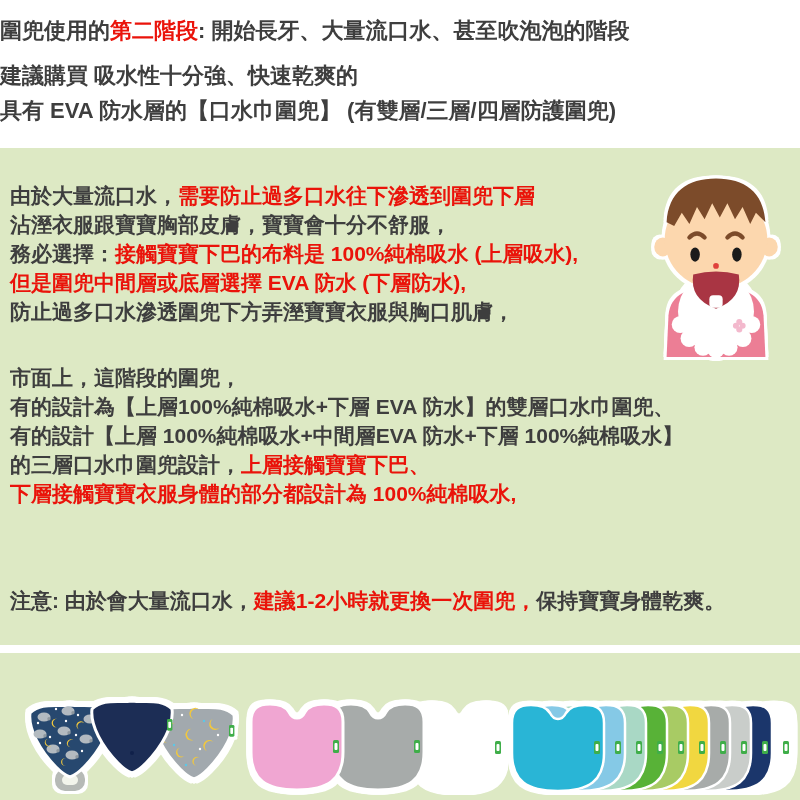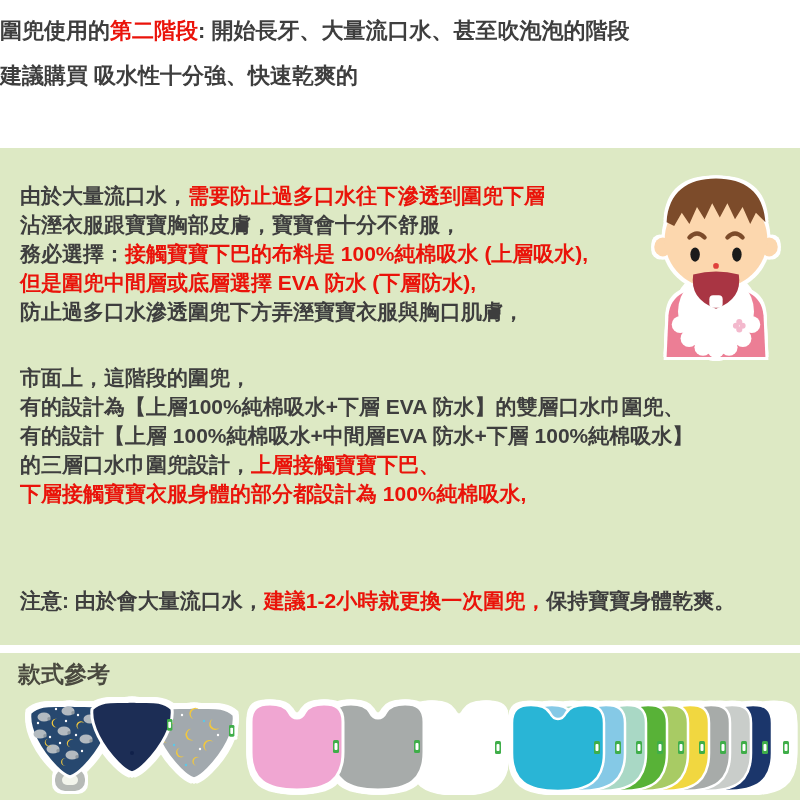--- a/index.html
+++ b/index.html
@@ -10,21 +10,21 @@
   #hl1{top:16px}#hl2{top:61px}#hl3{top:96px}
   .dk{color:#3e3e3e}
   .rd{color:#ea130a}
   .panel{position:absolute;left:0;width:800px;background:#dde9c4}
   #box1{top:148px;height:497px}
   #box2{top:653px;height:147px}
   .para{position:absolute;left:0;width:780px}
   #para1{top:33px}
   #para2{top:215px}
   #note{top:438px}
-  .line{padding-left:20px;font-size:21px;line-height:29px;font-weight:bold;white-space:nowrap}
+  .line{padding-left:10px;font-size:21px;line-height:29px;font-weight:bold;white-space:nowrap}
   .sec-title{position:absolute;left:18px;top:6px;font-size:23px;font-weight:bold;color:#49493f}
   .sticker{filter:drop-shadow(3px 0 0 #fff) drop-shadow(-3px 0 0 #fff)
                   drop-shadow(0 3px 0 #fff) drop-shadow(0 -3px 0 #fff)}
   #baby{position:absolute;top:20px;right:8px}
   .bibs{position:absolute}
   #bibset1{left:26px;top:42px}
   #bibset2{left:247px;top:47px}
   #bibset3{left:508px;top:47px}
 </style>
 </head>
@@ -43,20 +43,21 @@
       <ellipse rx="6.5" ry="4.6" fill="#b3bac0"></ellipse>
       <circle cx="5" cy="1.8" r="1.7" fill="#8e979e"></circle>
     </g>
   </defs>
 </svg>
 
 <div class="page">
 
   <div class="hline" id="hl1"><span class="dk">圍兜使用的</span><span class="rd">第二階段</span><span class="dk">: 開始長牙、大量流口水、甚至吹泡泡的階段</span></div>
   <div class="hline" id="hl2"><span class="dk">建議購買 吸水性十分強、快速乾爽的</span></div>
+  <div class="hline" id="hl3"><span class="dk">具有 EVA 防水層的【口水巾圍兜】 (有雙層/三層/四層防護圍兜)</span></div>
 
   <div class="panel" id="box1">
 
     <div class="para" id="para1">
       <div class="line"><span class="dk">由於大量流口水，</span><span class="rd">需要防止過多口水往下滲透到圍兜下層</span></div>
       <div class="line"><span class="dk">沾溼衣服跟寶寶胸部皮膚，寶寶會十分不舒服，</span></div>
       <div class="line"><span class="dk">務必選擇：</span><span class="rd">接觸寶寶下巴的布料是 100%純棉吸水 (上層吸水),</span></div>
       <div class="line"><span class="rd">但是圍兜中間層或底層選擇 EVA 防水 (下層防水),</span></div>
       <div class="line"><span class="dk">防止過多口水滲透圍兜下方弄溼寶寶衣服與胸口肌膚，</span></div>
     </div>
@@ -110,21 +111,20 @@
       <circle cx="80" cy="102" r="3" fill="#e0413c"></circle>
 
       <g>
         <path d="M56,111 Q80,105 104,111 Q108,137 80,147 Q52,137 56,111 Z" fill="#a93543"></path>
         <rect x="73" y="133" width="14" height="13" rx="4" fill="#ffffff"></rect>
       </g>
     </svg>
   </div>
 
   <div class="panel" id="box2">
-    <div class="sec-title">款式參考</div>
 
     <svg id="bibset1" class="bibs sticker" width="214" height="104" viewBox="0 0 214 104">
 
       <g>
         <rect x="29" y="74" width="30" height="22" rx="10" fill="#b6bab6"></rect>
         <rect x="36" y="80" width="16" height="10" rx="5" fill="#f3f5ec"></rect>
       </g>
 
       <g transform="translate(0,4)">
         <use href="#bandana" stroke="#fff" stroke-width="3" stroke-linejoin="round" fill="#27486f"></use>

